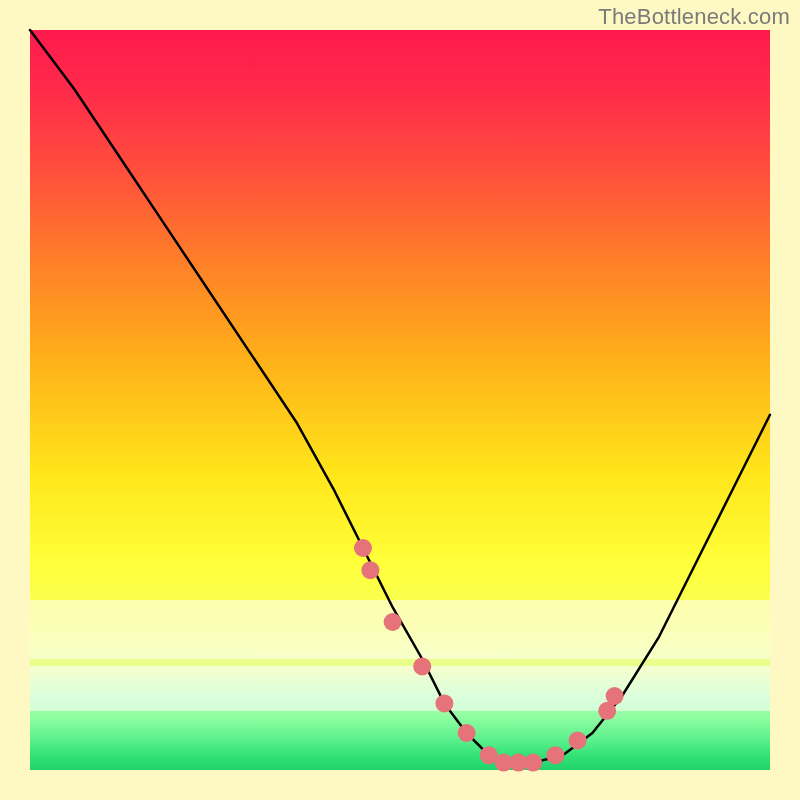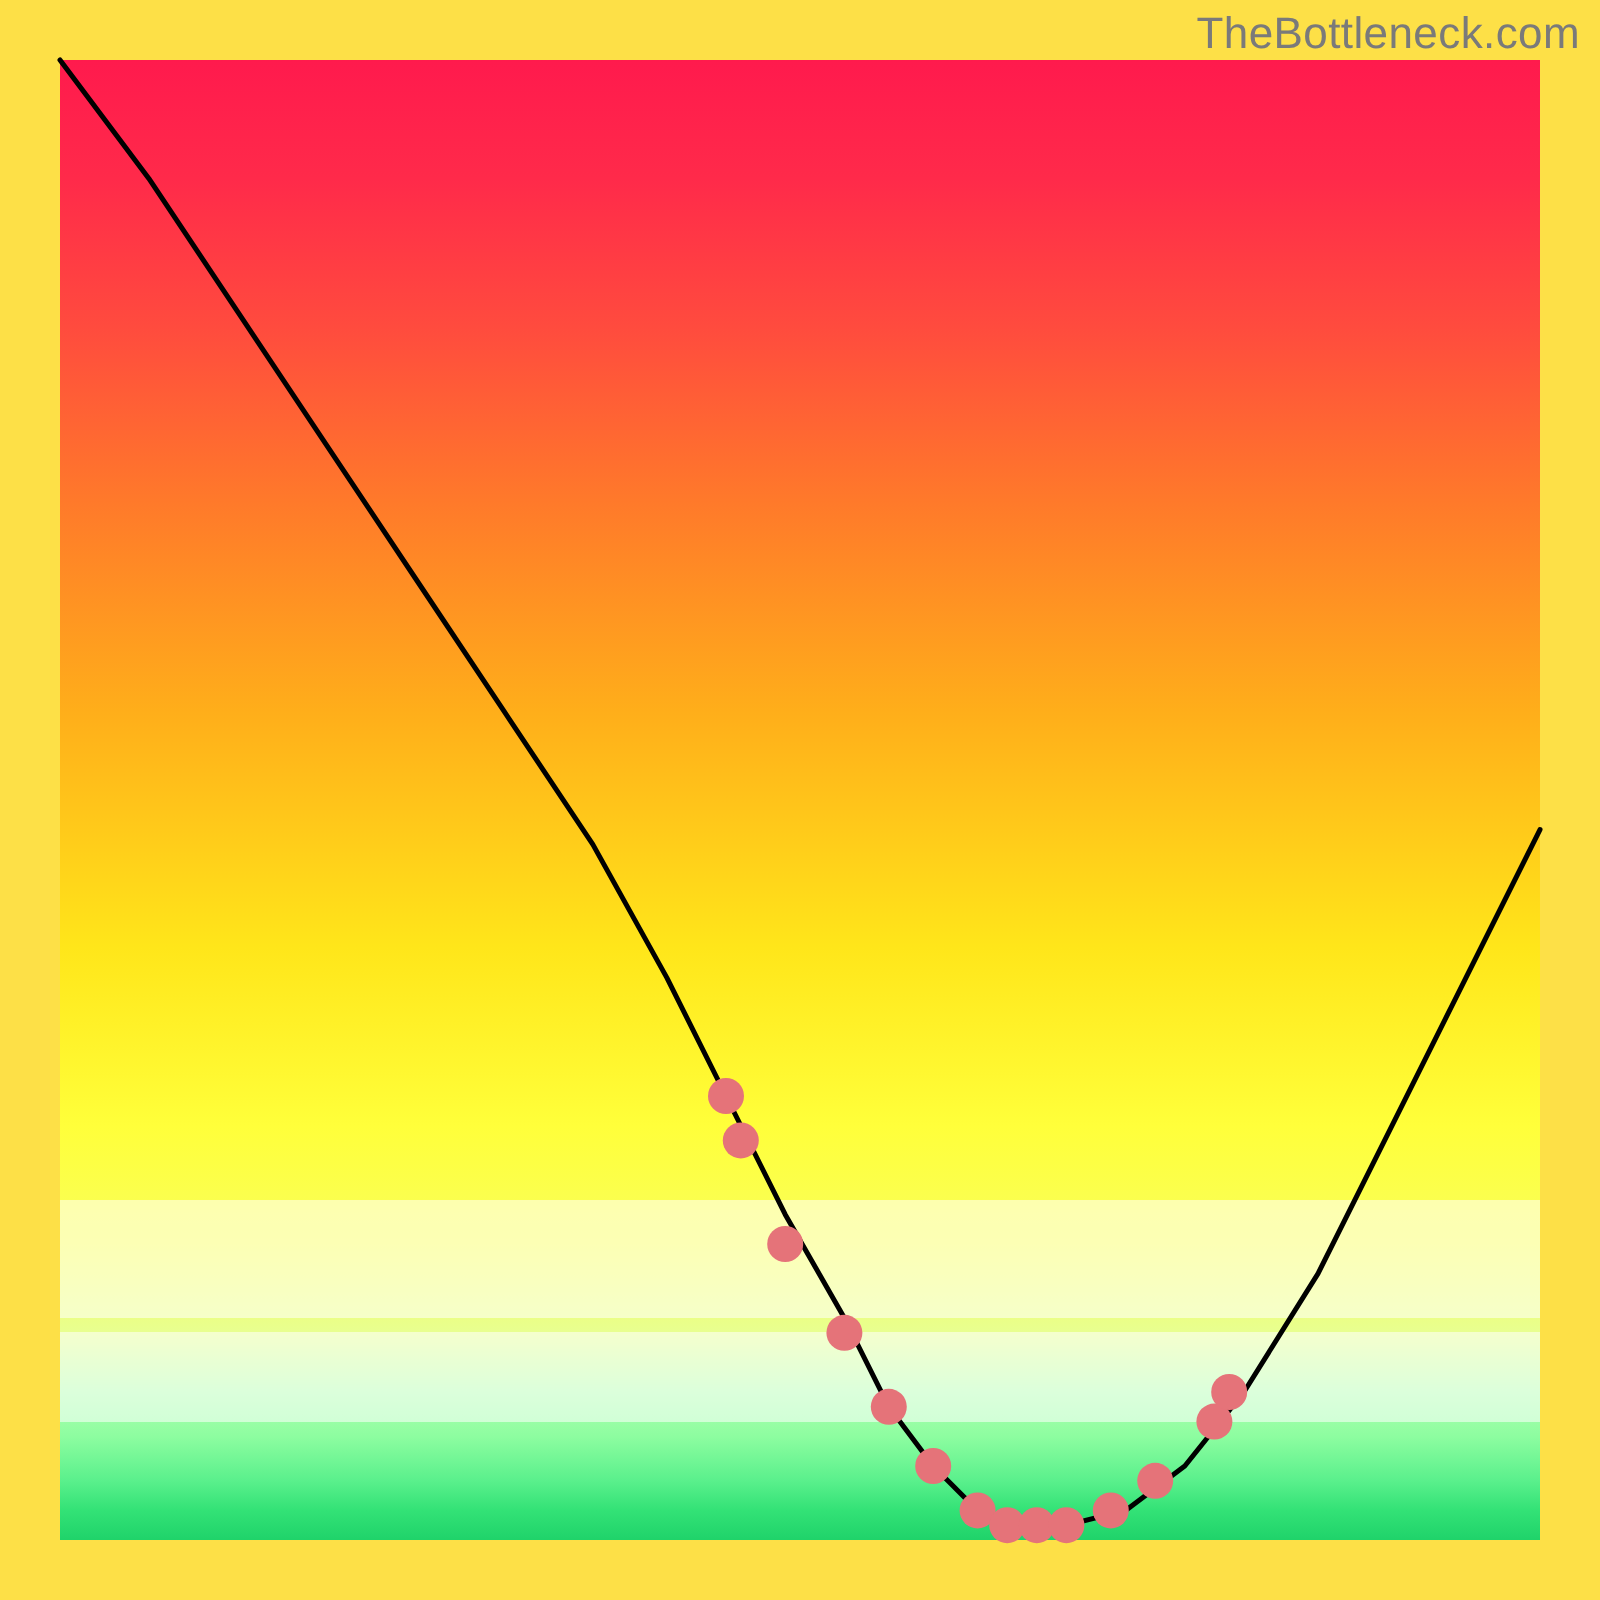--- a/index.html
+++ b/index.html
@@ -8,21 +8,21 @@
     width: 800px;
     height: 800px;
     background: #000;
     font-family: Arial, Helvetica, sans-serif;
     overflow: hidden;
   }
   .frame {
     position: absolute;
     left: 0; top: 0;
     width: 800px; height: 800px;
-    background: #fde047;
+    background: #fef9c3;
   }
   .plot {
     position: absolute;
     left: 30px;
     top: 30px;
     width: 740px;
     height: 740px;
     background: linear-gradient(
       to bottom,
       #ff1a4d 0%,

